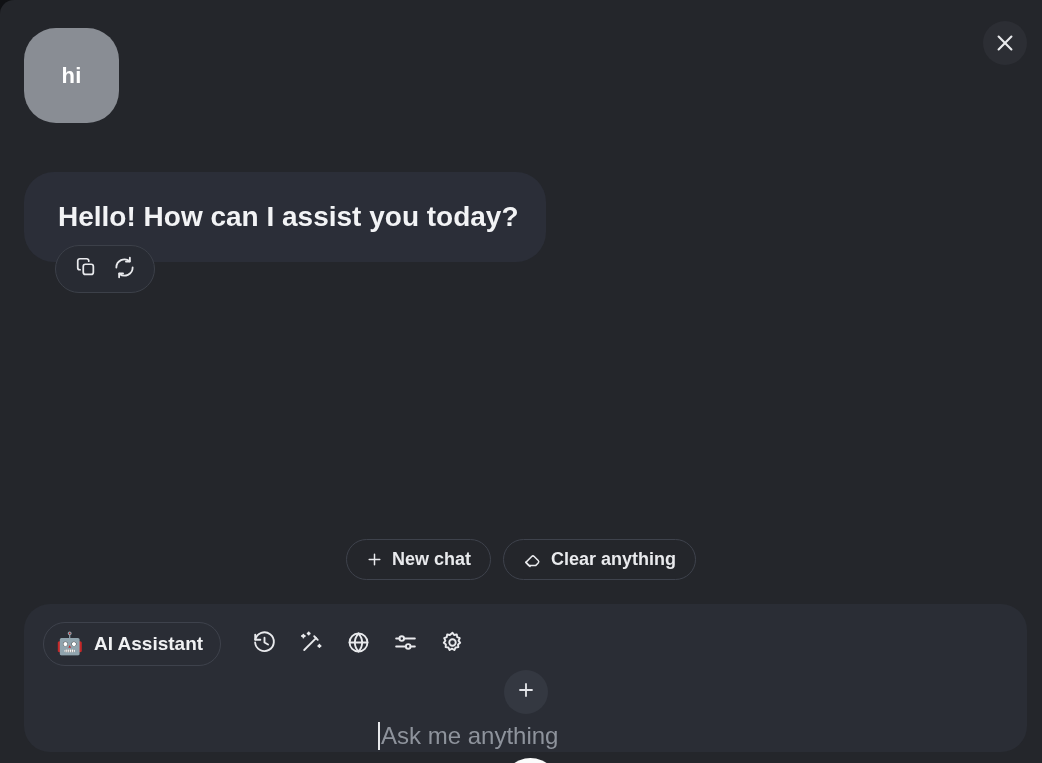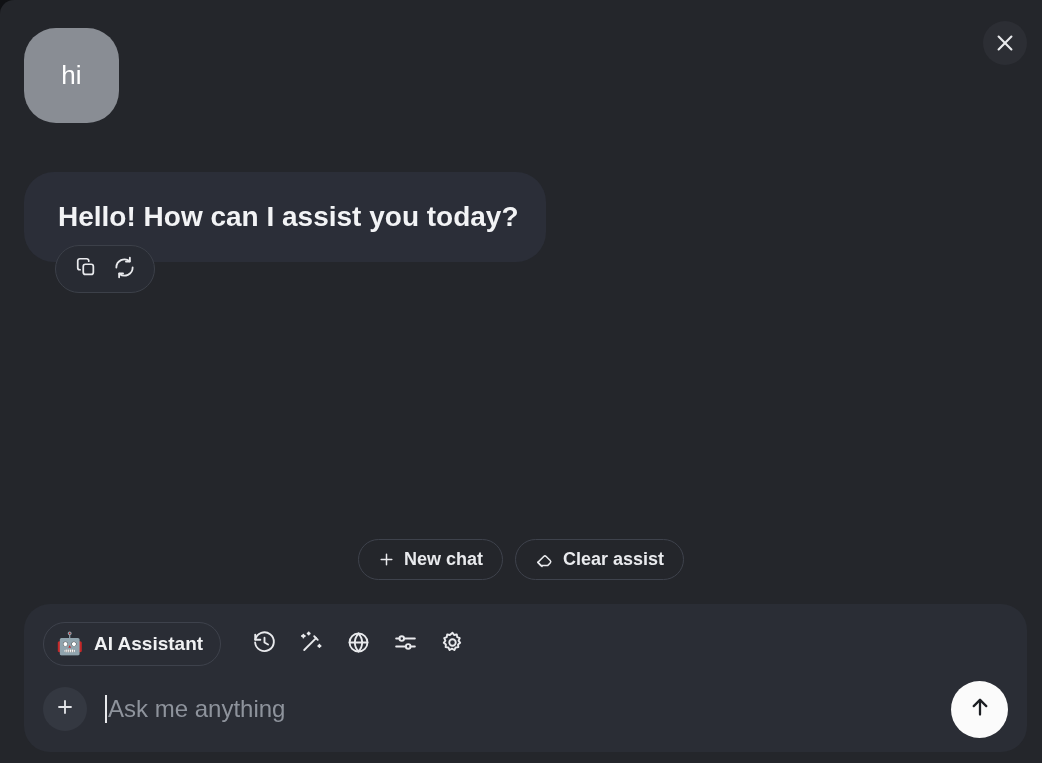--- a/index.html
+++ b/index.html
@@ -54,22 +54,22 @@
     width: 95px;
     height: 95px;
     background: #898d94;
     border-radius: 32px;
     display: flex;
     align-items: center;
     justify-content: center;
   }
   .user-bubble-text {
     color: #ffffff;
-    font-size: 26px;
-    font-weight: 400;
+    font-size: 22px;
+    font-weight: 700;
     letter-spacing: 0.2px;
   }
 
   .assistant-row {
     position: absolute;
     top: 172px;
     left: 24px;
   }
   .assistant-bubble {
     background: #2b2e38;
@@ -202,20 +202,21 @@
     align-items: center;
     justify-content: center;
     cursor: pointer;
   }
 
   .composer-input-row {
     display: flex;
     align-items: center;
     padding: 0 19px;
     height: 78px;
+    flex-direction: column;
   }
   .plus-btn {
     width: 44px;
     height: 44px;
     border-radius: 50%;
     background: #343841;
     display: flex;
     align-items: center;
     justify-content: center;
     flex: none;
@@ -320,21 +321,21 @@
       </span>
       <span>New chat</span>
     </div>
     <div class="chip">
       <span class="chip-ico">
         <svg width="19" height="19" viewBox="0 0 24 24" fill="none" stroke="#e9eaed" stroke-width="1.9" stroke-linecap="round" stroke-linejoin="round">
           <path d="M3.6 15.6 11 8.2a2.2 2.2 0 0 1 3.1 0l5.1 5.1a2.2 2.2 0 0 1 0 3.1l-3.3 3.3H7.3z"></path>
           <path d="M3.6 15.6 8.9 20.9"></path>
         </svg>
       </span>
-      <span>Clear assist</span>
+      <span>Clear anything</span>
     </div>
   </div>
 
   <div class="composer">
 
     <div class="composer-toolbar">
 
       <div class="model-pill">
         <span class="avatar-emoji">🤖</span>
         <span>AI Assistant</span>

